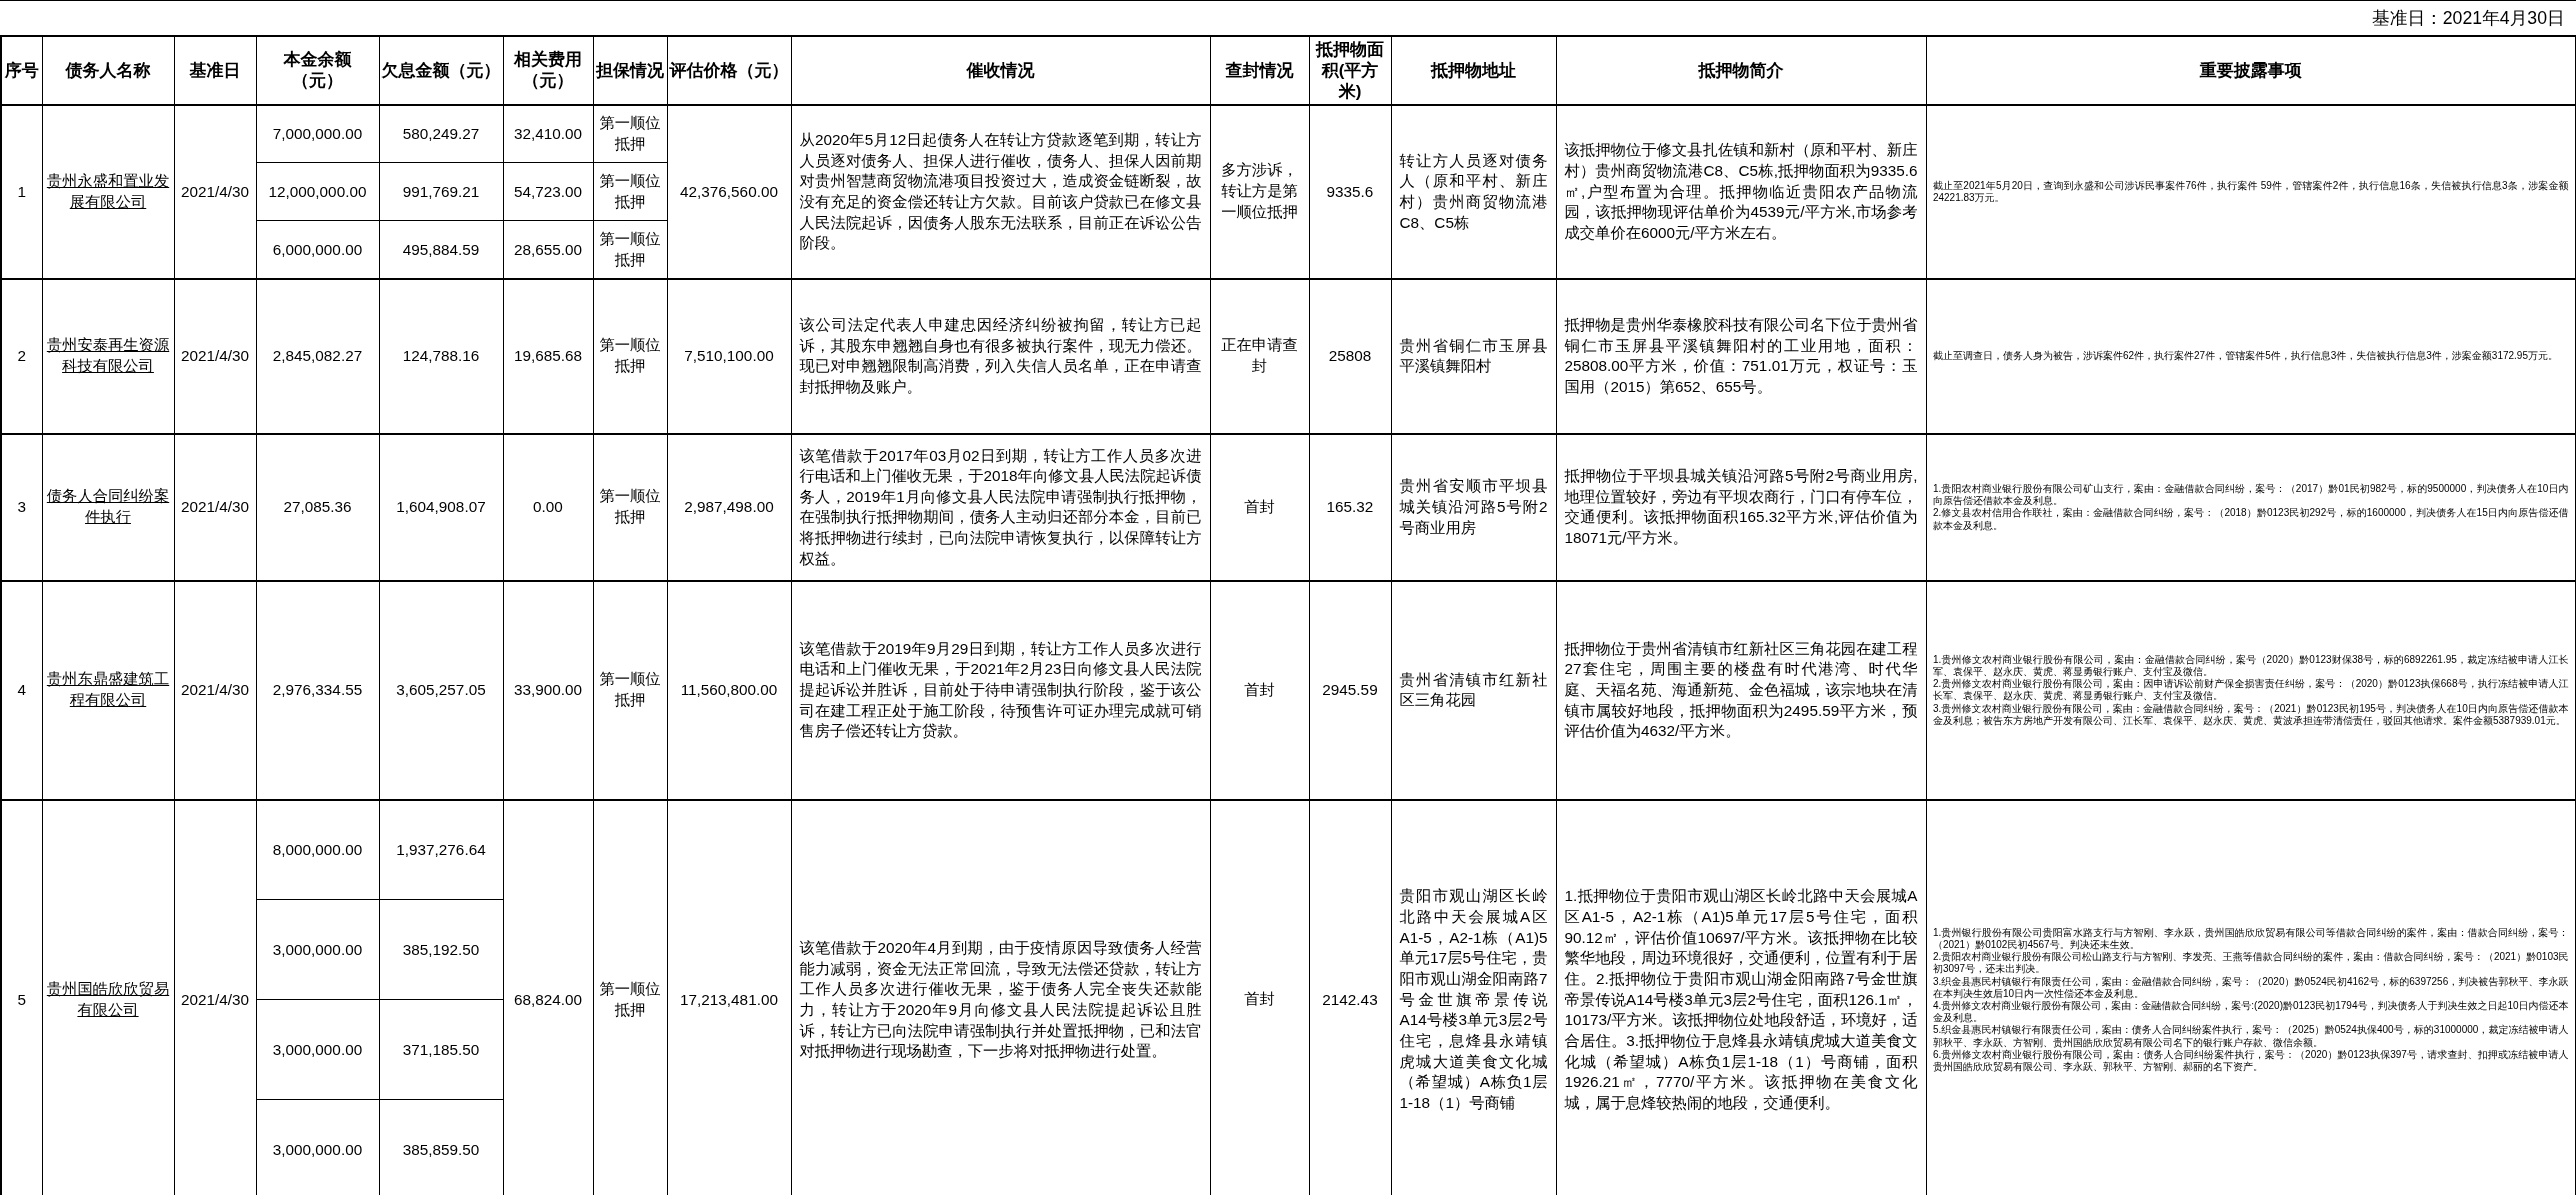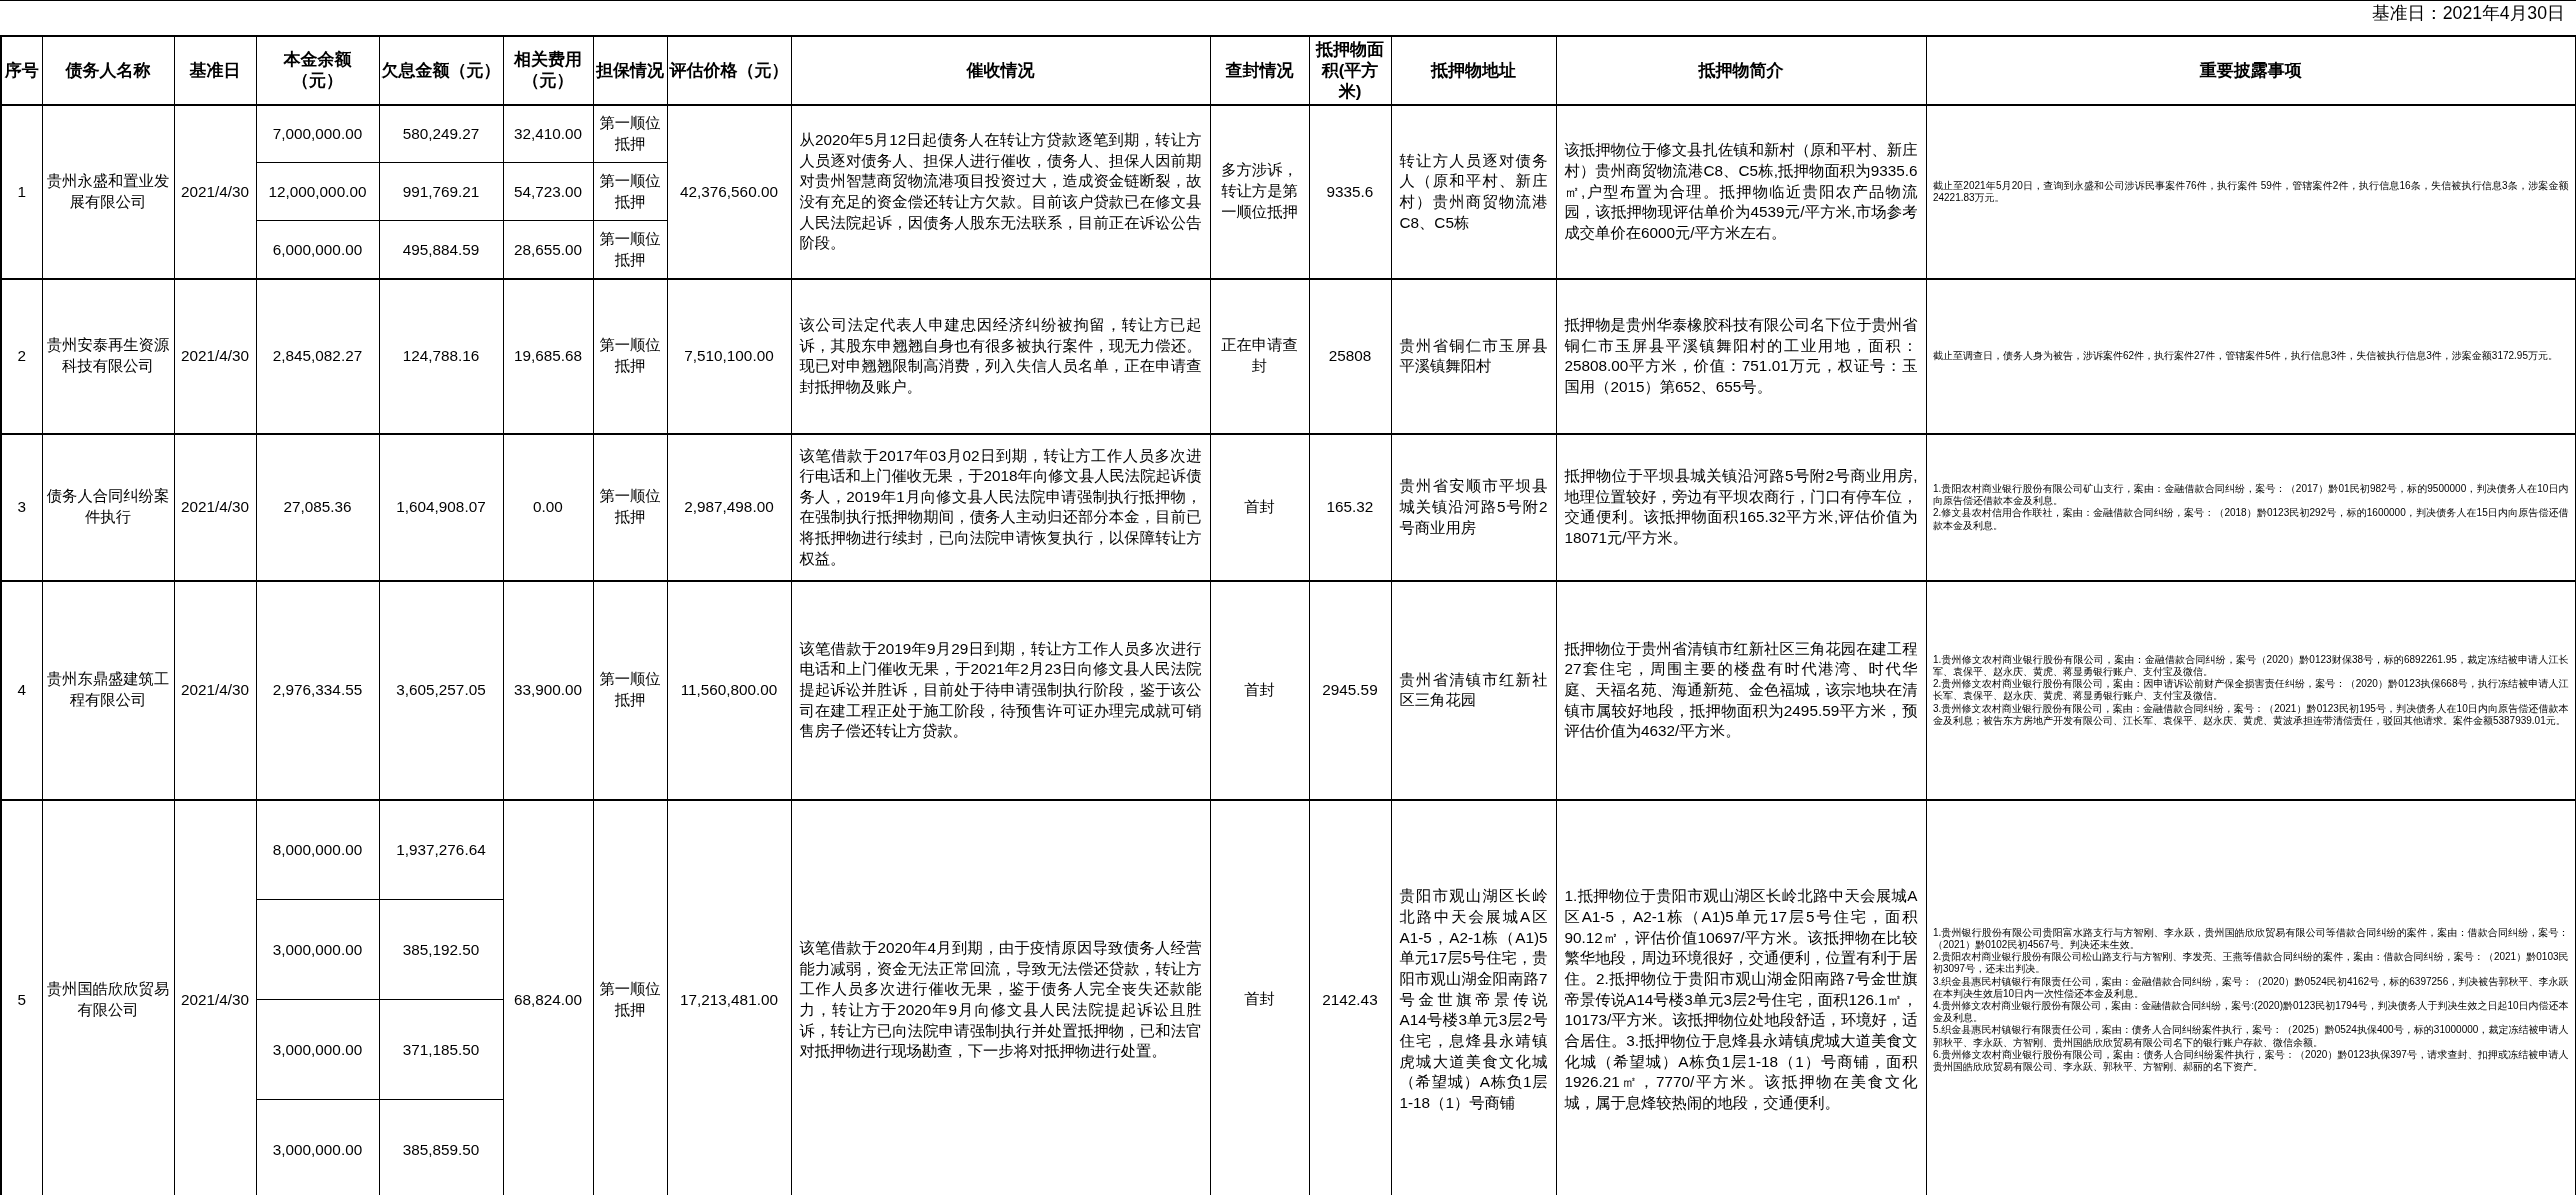--- a/index.html
+++ b/index.html
@@ -1,26 +1,26 @@
 <!DOCTYPE html>
 <html style="font-size:13px"><head>
 <meta charset="utf-8">
 <style>
   html,body{margin:0;padding:0;background:#fff;}
   body{width:2576px;height:1195px;overflow:hidden;color:#000;
        font-family:"Liberation Sans","DejaVu Sans",sans-serif;}
-  .topbar{height:35px;border-top:1.6px solid #000;display:flex;
+  .topbar{height:35px;border-top:1.6px solid #000;display:flex;align-items:center;
           justify-content:flex-end;padding-right:11.3px;box-sizing:border-box;
           font-size:17.7px;background:#fff;}
   table{border-collapse:collapse;table-layout:fixed;width:2576px;border:2.4px solid #000;}
   th,td{border:1.6px solid #000;vertical-align:middle;overflow:hidden;box-sizing:border-box;
         padding:1.6px 3.2px;background:#fff;}
   tr.g>td{border-top:2.4px solid #000;}
   th{font-size:17px;font-weight:bold;line-height:1.25;padding:1.6px;border-bottom:2.4px solid #000;}
-  .ctr{text-align:center;}
+  .ctr{text-align:center;text-decoration:underline;}
   .num{text-align:center;font-size:15.3px;}
   .txt{text-align:justify;font-size:15.3px;line-height:1.35;padding:4.8px 8px;}
   .disc{text-align:justify;font-size:10px;line-height:1.22;padding:3.2px 6.4px;}
   .disc div{margin:0;}
 </style>
 </head>
 <body>
 
 <div class="topbar">
   <span>基准日：2021年4月30日</span>

